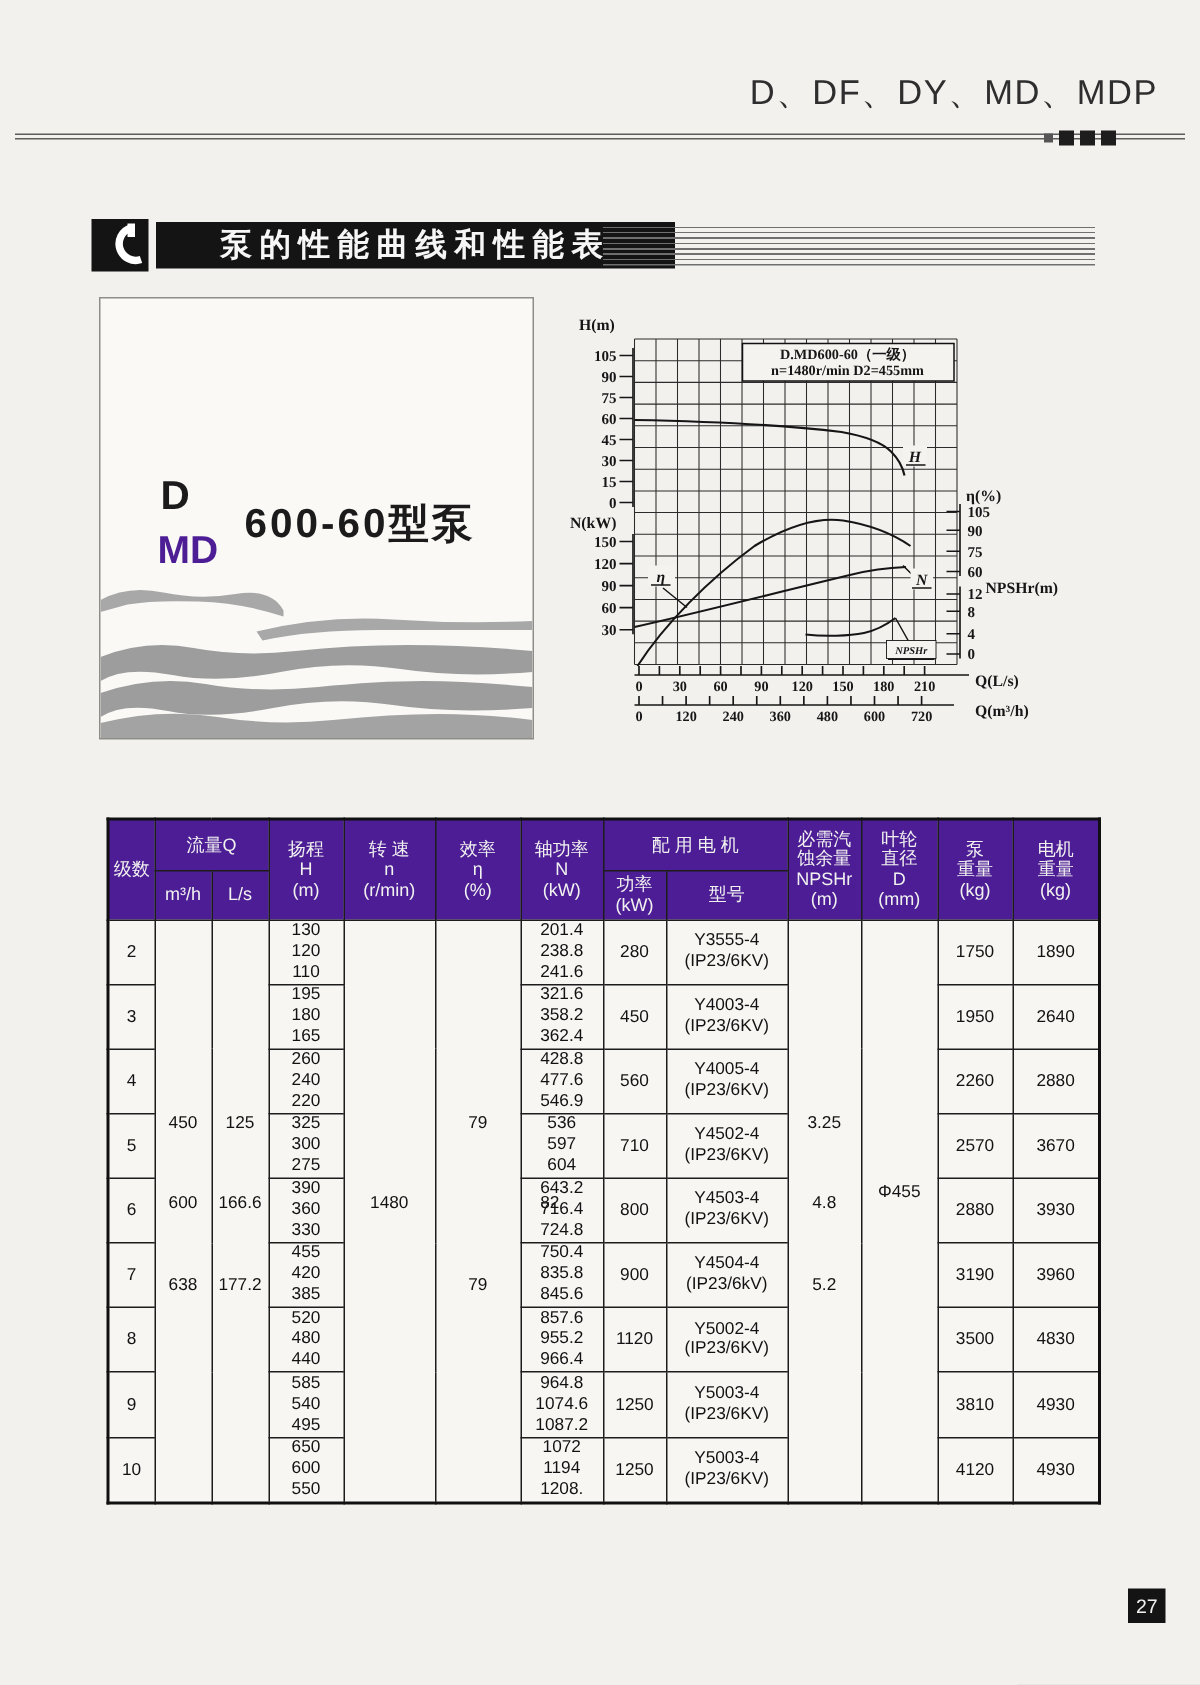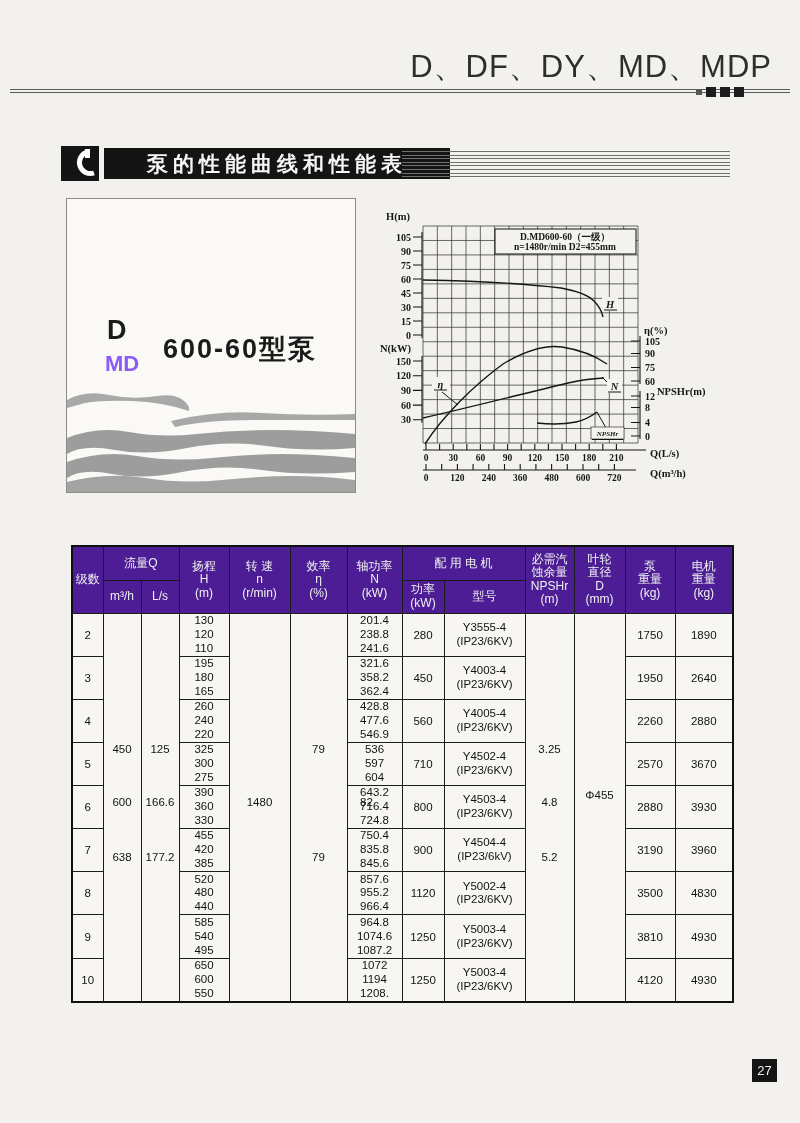--- a/index.html
+++ b/index.html
@@ -1,35 +1,35 @@
 <!DOCTYPE html>
 <html><head>
 <meta charset="utf-8">
 <style>
   html,body{margin:0;padding:0;background:#dddcd8;}
   .page{position:relative;width:800px;height:1123px;background:#f2f1ee;overflow:hidden;
         font-family:"Liberation Sans",sans-serif;color:#161616;}
   
-  .top-title{position:absolute;top:46px;right:28px;font-size:31px;letter-spacing:1px;
+  .top-title{position:absolute;top:46px;right:28px;font-size:23px;letter-spacing:1px;
              color:#2e2e2e;font-weight:500;margin-left:20px;}
   .top-rule{position:absolute;top:89px;left:10px;width:780px;height:2px;
             border-top:1.5px solid #5c5c5c;border-bottom:1.5px solid #5c5c5c;}
   .rule-sq{position:absolute;background:#1d1d1d;}
   
   .banner-icon{position:absolute;left:61px;top:146px;width:38px;height:35px;background:#141414;}
   .banner{position:absolute;left:104px;top:148px;width:346px;height:31px;background:#141414;
           color:#f6f6f6;font-size:21px;font-weight:bold;letter-spacing:5px;
           text-align:center;line-height:31px;}
   .pinstripes{position:absolute;left:402px;top:151px;width:328px;height:26px;
       background:repeating-linear-gradient(to bottom,#6f6f6f 0px,#6f6f6f 1px,rgba(0,0,0,0) 1px,rgba(0,0,0,0) 3.6px);}
   
   .pump-panel{position:absolute;left:66px;top:198px;width:288px;height:293px;
               background:#faf9f6;border:1px solid #8f8d88;}
   .pp-d{position:absolute;left:40px;top:116px;font-size:27px;font-weight:bold;color:#1b1b1b;}
-  .pp-md{position:absolute;left:38px;top:152px;font-size:22px;font-weight:bold;color:#8b5cf6;}
+  .pp-md{position:absolute;left:38px;top:152px;font-size:26px;font-weight:bold;color:#4c1d95;}
   .pp-model{position:absolute;left:96px;top:132px;font-size:27px;font-weight:bold;
             letter-spacing:2px;color:#1b1b1b;}
   .pp-waves{position:absolute;left:0;bottom:0;width:288px;height:110px;}
   
   .chart{position:absolute;left:378px;top:196px;width:422px;height:302px;}
   .chart .tick{font:bold 10px "Liberation Serif",serif;fill:#161616;}
   .chart .tickx{font:bold 9.5px "Liberation Serif",serif;fill:#161616;}
   .chart .axlbl{font:bold 10.5px "Liberation Serif",serif;fill:#161616;}
   .chart .ctitle{font:bold 9.5px "Liberation Serif",serif;fill:#161616;}
   .chart .clbl{font:italic bold 10.5px "Liberation Serif",serif;fill:#161616;}

